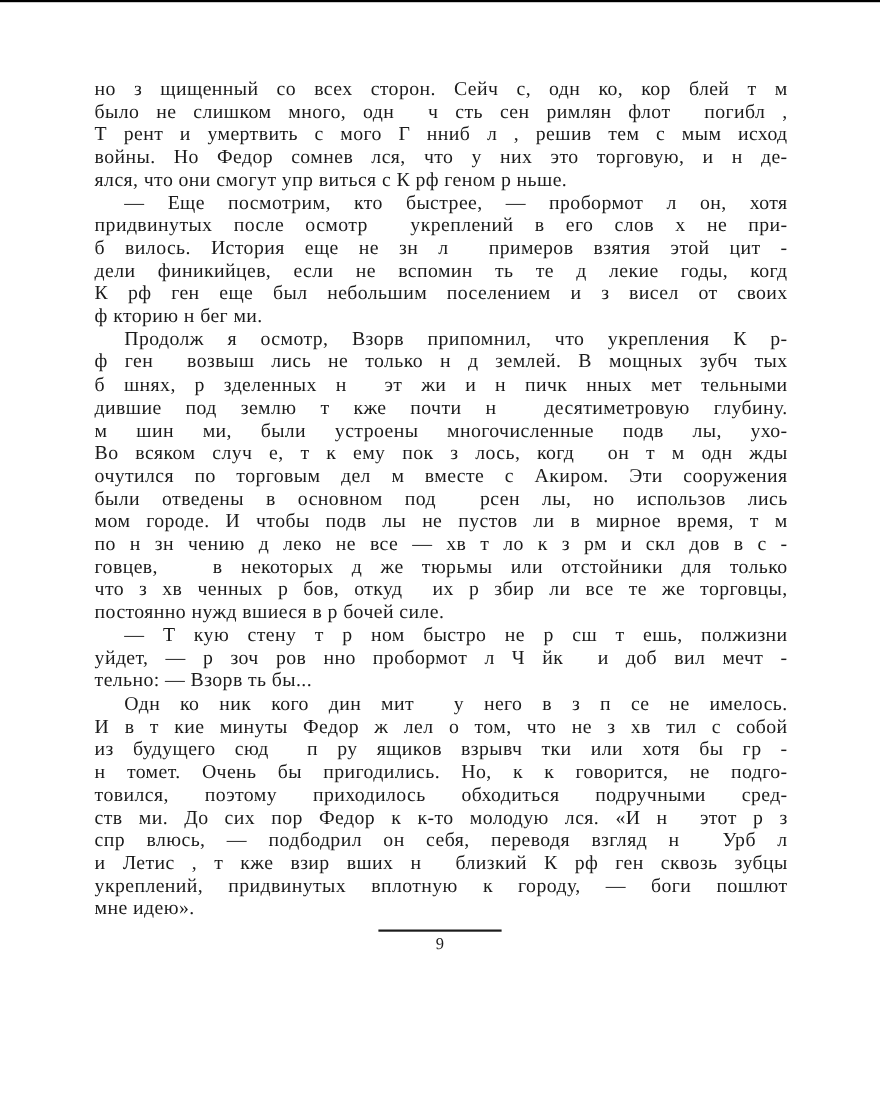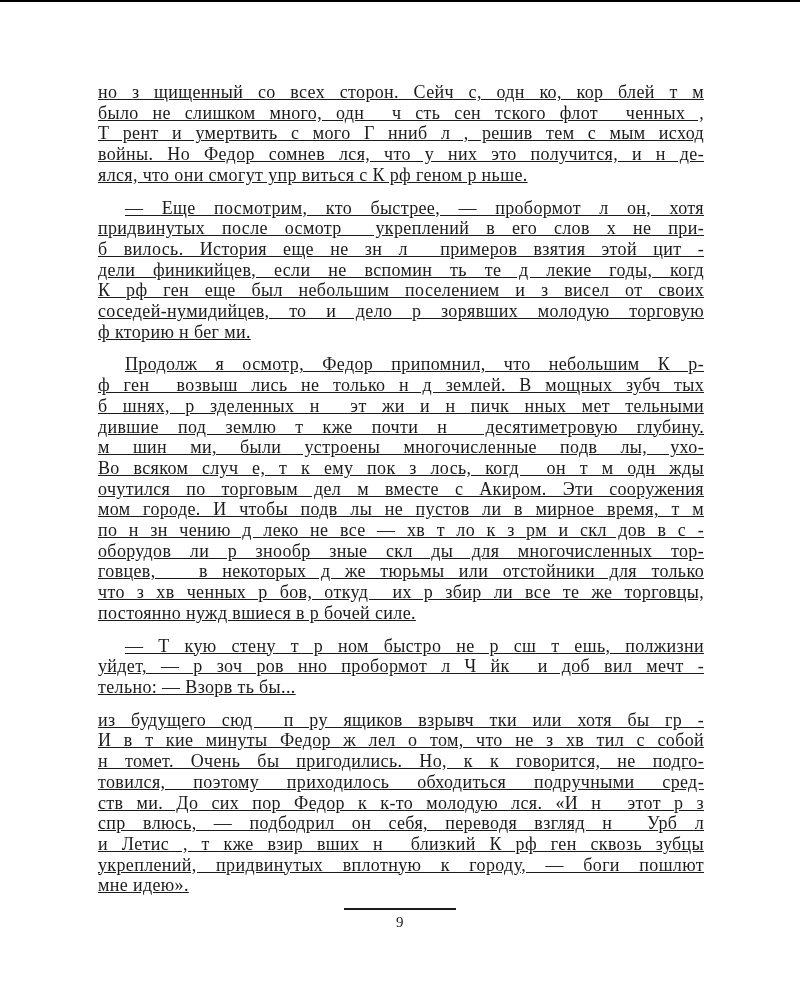--- a/index.html
+++ b/index.html
@@ -22,23 +22,22 @@
     height: 2px;
     background: #000;
   }
   .text-block {
     padding: 70px 84px 0 86px;
     font-size: 18px;
     line-height: 20.7px;
     letter-spacing: 0.02em;
   }
   p.para {
-    margin: 12px;
+    margin: 0;
     padding: 0;
-    text-decoration: underline;
   }
   .line {
     display: block;
     text-align: justify;
     text-align-last: justify;
     white-space: pre-wrap;
   }
   .line.last {
     text-align-last: left;
   }
@@ -63,57 +62,57 @@
 </head>
 <body>
 
 <div class="top-edge"></div>
 
 <div class="page">
   <div class="text-block">
 
   <p class="para">
         <span class="line first">но з щищенный со всех сторон. Сейч с, одн ко, кор блей т м</span>
-        <span class="line">было не слишком много, одн  ч сть сен тского флот  ченных ,</span>
+        <span class="line">было не слишком много, одн  ч сть сен римлян флот  погибл ,</span>
         <span class="line">Т рент и умертвить с мого Г нниб л , решив тем с мым исход</span>
-        <span class="line">войны. Но Федор сомнев лся, что у них это получится, и н де-</span>
+        <span class="line">войны. Но Федор сомнев лся, что у них это торговую, и н де-</span>
         <span class="line last">ялся, что они смогут упр виться с К рф геном р ньше.</span>
       </p>
       <p class="para indent">
         <span class="line first">— Еще посмотрим, кто быстрее, — пробормот л он, хотя</span>
         <span class="line">придвинутых после осмотр  укреплений в его слов х не при-</span>
         <span class="line">б вилось. История еще не зн л  примеров взятия этой цит -</span>
         <span class="line">дели финикийцев, если не вспомин ть те д лекие годы, когд</span>
         <span class="line">К рф ген еще был небольшим поселением и з висел от своих</span>
-        <span class="line">соседей-нумидийцев, то и дело р зорявших молодую торговую</span>
         <span class="line last">ф кторию н бег ми.</span>
       </p>
       <p class="para indent">
-        <span class="line first">Продолж я осмотр, Федор припомнил, что небольшим К р-</span>
+        <span class="line first">Продолж я осмотр, Взорв припомнил, что укрепления К р-</span>
         <span class="line">ф ген  возвыш лись не только н д землей. В мощных зубч тых</span>
         <span class="line">б шнях, р зделенных н  эт жи и н пичк нных мет тельными</span>
         <span class="line">дившие под землю т кже почти н  десятиметровую глубину.</span>
         <span class="line">м шин ми, были устроены многочисленные подв лы, ухо-</span>
         <span class="line">Во всяком случ е, т к ему пок з лось, когд  он т м одн жды</span>
         <span class="line">очутился по торговым дел м вместе с Акиром. Эти сооружения</span>
+        <span class="line">были отведены в основном под  рсен лы, но использов лись</span>
         <span class="line">мом городе. И чтобы подв лы не пустов ли в мирное время, т м</span>
         <span class="line">по н зн чению д леко не все — хв т ло к з рм и скл дов в с -</span>
-        <span class="line">оборудов ли р знообр зные скл ды для многочисленных тор-</span>
         <span class="line">говцев,   в некоторых д же тюрьмы или отстойники для только</span>
         <span class="line">что з хв ченных р бов, откуд  их р збир ли все те же торговцы,</span>
         <span class="line last">постоянно нужд вшиеся в р бочей силе.</span>
       </p>
       <p class="para indent">
         <span class="line first">— Т кую стену т р ном быстро не р сш т ешь, полжизни</span>
         <span class="line">уйдет, — р зоч ров нно пробормот л Ч йк  и доб вил мечт -</span>
         <span class="line last">тельно: — Взорв ть бы...</span>
       </p>
       <p class="para indent">
+        <span class="line first">Одн ко ник кого дин мит  у него в з п се не имелось.</span>
+        <span class="line">И в т кие минуты Федор ж лел о том, что не з хв тил с собой</span>
         <span class="line">из будущего сюд  п ру ящиков взрывч тки или хотя бы гр -</span>
-        <span class="line">И в т кие минуты Федор ж лел о том, что не з хв тил с собой</span>
         <span class="line">н томет. Очень бы пригодились. Но, к к говорится, не подго-</span>
         <span class="line">товился, поэтому приходилось обходиться подручными сред-</span>
         <span class="line">ств ми. До сих пор Федор к к-то молодую лся. «И н  этот р з</span>
         <span class="line">спр влюсь, — подбодрил он себя, переводя взгляд н  Урб л</span>
         <span class="line">и Летис , т кже взир вших н  близкий К рф ген сквозь зубцы</span>
         <span class="line">укреплений, придвинутых вплотную к городу, — боги пошлют</span>
         <span class="line last">мне идею».</span>
       </p>
     </div>
   <div class="footer">

